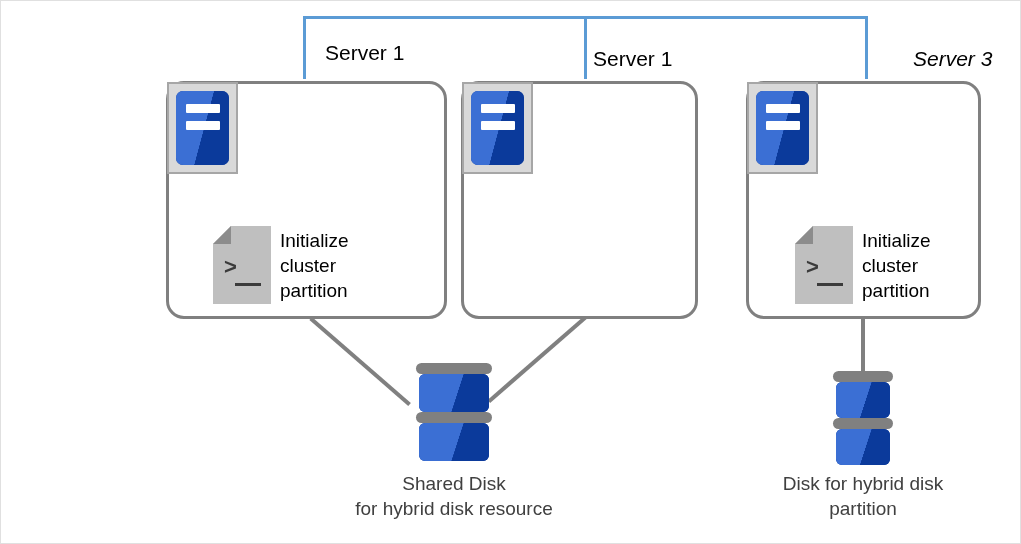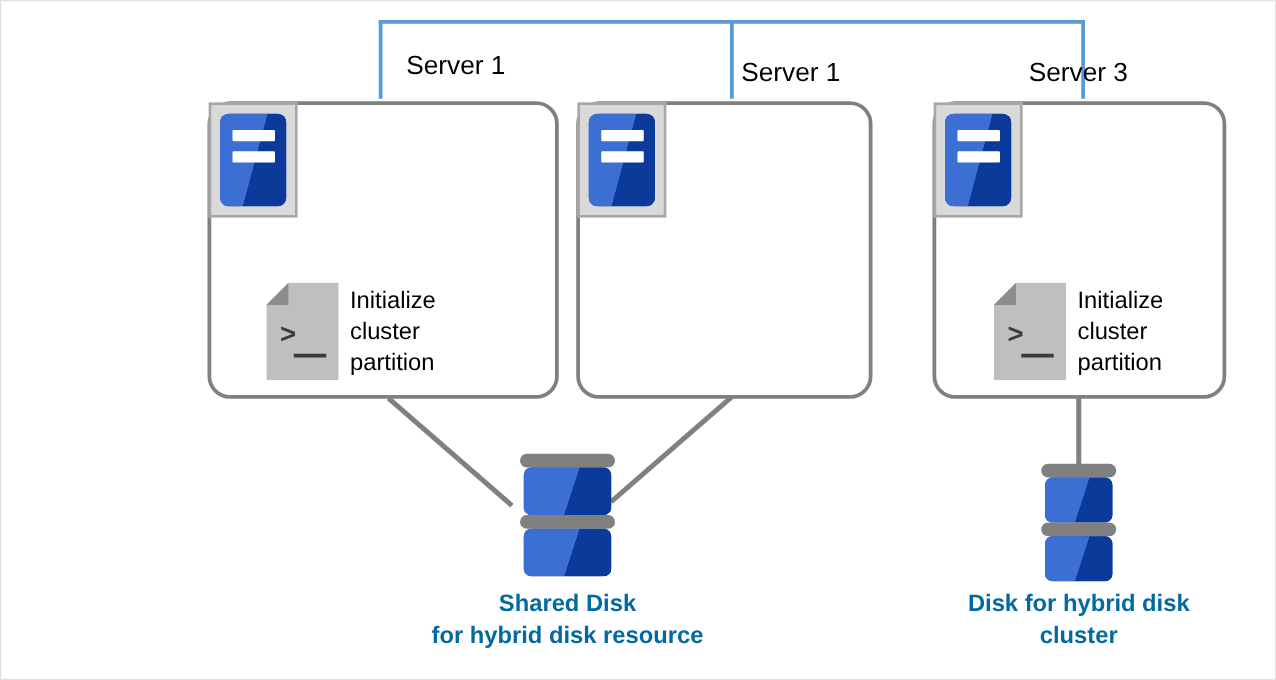--- a/index.html
+++ b/index.html
@@ -118,23 +118,22 @@
   }
   .disk .drum .sheen{
     position:absolute;left:0;top:0;width:100%;height:100%;
     background:linear-gradient(108deg,#3b6fd4 0%,#3b6fd4 54%,#0b3a9b 54.5%,#0b3a9b 100%);
   }
   .disk-caption{
     position:absolute;
     text-align:center;
     font-size:19px;
     line-height:25px;
-    color:#0369a1;
+    color:#404040;
     white-space:pre-line;
-    font-weight:bold;
   }
 </style>
 </head>
 <body>
 
 <div id="page">
 
   <div>
     <div class="net-line net-h" style="left:302px;top:15px;width:565px;"></div>
     <div class="net-line net-v" style="left:302px;top:15px;height:63px;"></div>
@@ -172,21 +171,21 @@
   <div class="server-box" style="left:460px;top:80px;width:237px;height:238px;">
     <div class="srv-icon" style="left:-2px;top:-2px;">
       <div class="body">
         <div class="sheen"></div>
         <div class="bar bar1"></div>
         <div class="bar bar2"></div>
       </div>
     </div>
   </div>
 
-  <div class="server-label" style="left:822px;top:47px;">Server 3</div>
+  <div class="server-label" style="left:912px;top:47px;font-style:italic;">Server 3</div>
   <div class="server-box" style="left:745px;top:80px;width:235px;height:238px;">
     <div class="srv-icon" style="left:-2px;top:-2px;">
       <div class="body">
         <div class="sheen"></div>
         <div class="bar bar1"></div>
         <div class="bar bar2"></div>
       </div>
     </div>
     <div class="script-wrap" style="left:46px;top:142px;">
       <div class="script-icon">
@@ -218,15 +217,15 @@
     <div class="plate" style="top:0;width:60px;"></div>
     <div class="drum" style="top:11px;width:54px;height:36px;">
       <div class="sheen"></div>
     </div>
     <div class="plate" style="top:47px;width:60px;"></div>
     <div class="drum" style="top:58px;width:54px;height:36px;">
       <div class="sheen"></div>
     </div>
   </div>
   <div class="disk-caption" style="left:737px;top:470px;width:250px;">Disk for hybrid disk
-cluster</div>
+partition</div>
 
 </div>
 
 </body></html>

